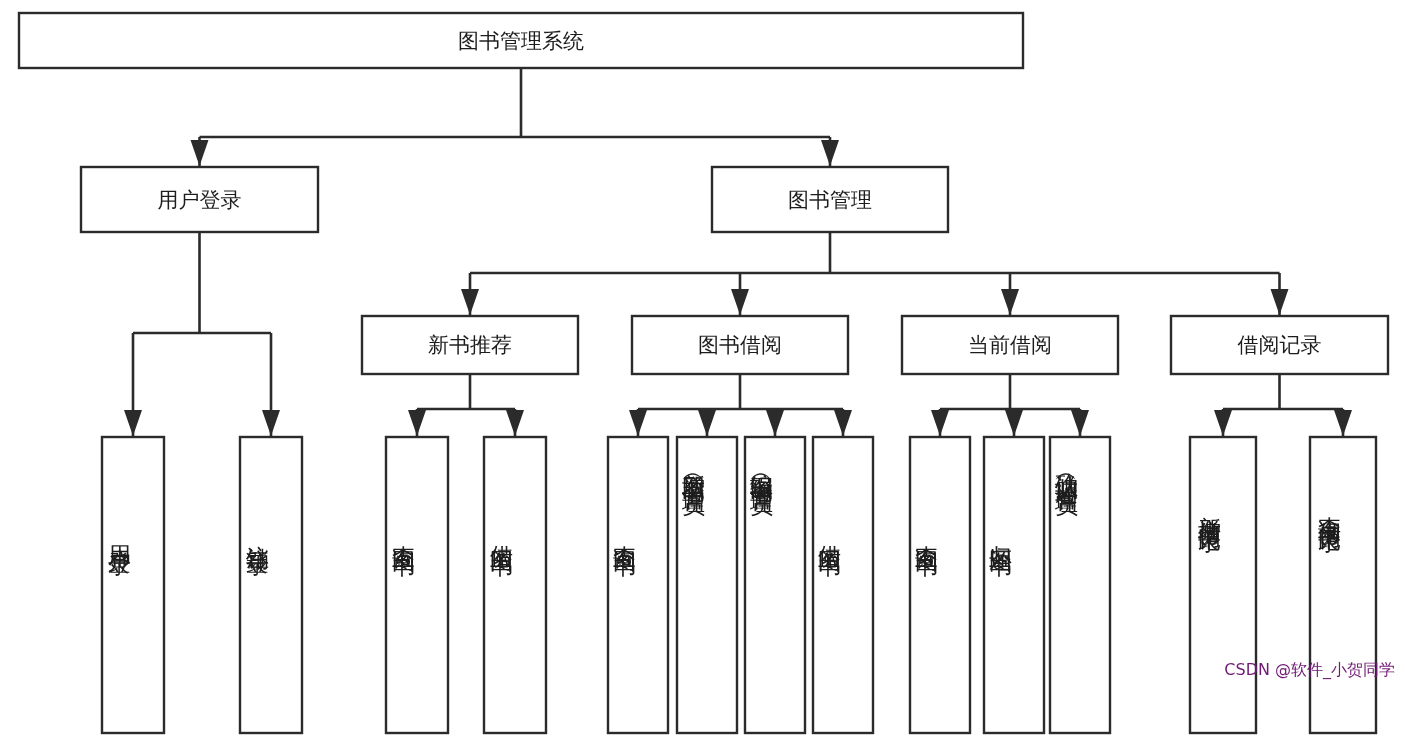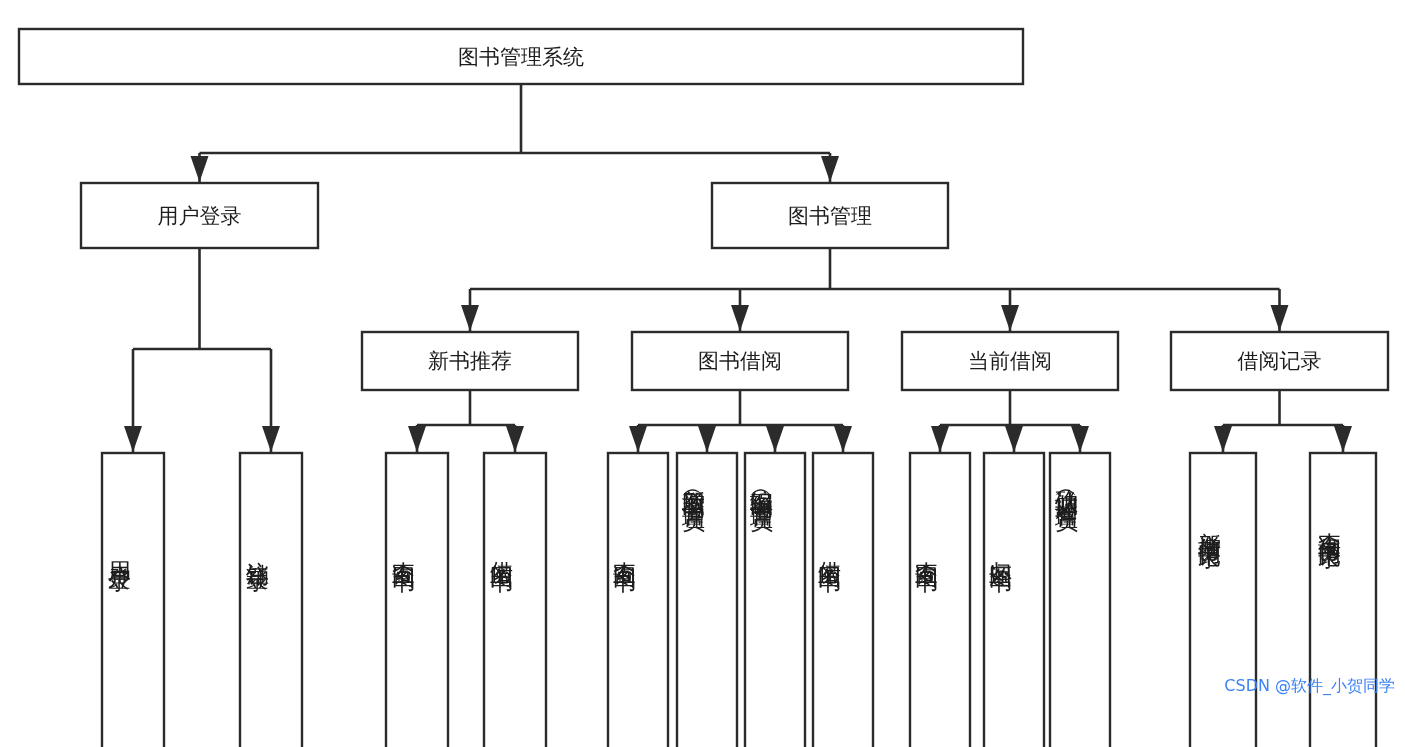--- a/index.html
+++ b/index.html
@@ -10,21 +10,21 @@
   body {
     width: 1405px;
     height: 747px;
     font-family: "DejaVu Sans", "Liberation Sans", sans-serif;
     overflow: hidden;
     position: relative;
   }
   #diagram-root {
     position: absolute;
     left: 0;
-    top: 16px;
+    top: 0;
     width: 1405px;
     height: 687px;
   }
   svg.flow {
     display: block;
     width: 1405px;
     height: 747px;
   }
   .nodebox {
     fill: #ffffff;
@@ -55,21 +55,21 @@
     writing-mode: vertical-rl;
     text-orientation: upright;
     letter-spacing: 3px;
   }
   .watermark {
     position: absolute;
     right: 10px;
     bottom: 6px;
     font-family: "DejaVu Sans", "Liberation Sans", sans-serif;
     font-size: 16px;
-    color: #3b82f6;
+    color: #701a75;
     white-space: nowrap;
     pointer-events: none;
   }
 </style>
 </head>
 <body>
 
 <div id="diagram-root">
   <svg class="flow" id="flow-svg" viewBox="0 0 1405 747" xmlns="http://www.w3.org/2000/svg">
       <g>

